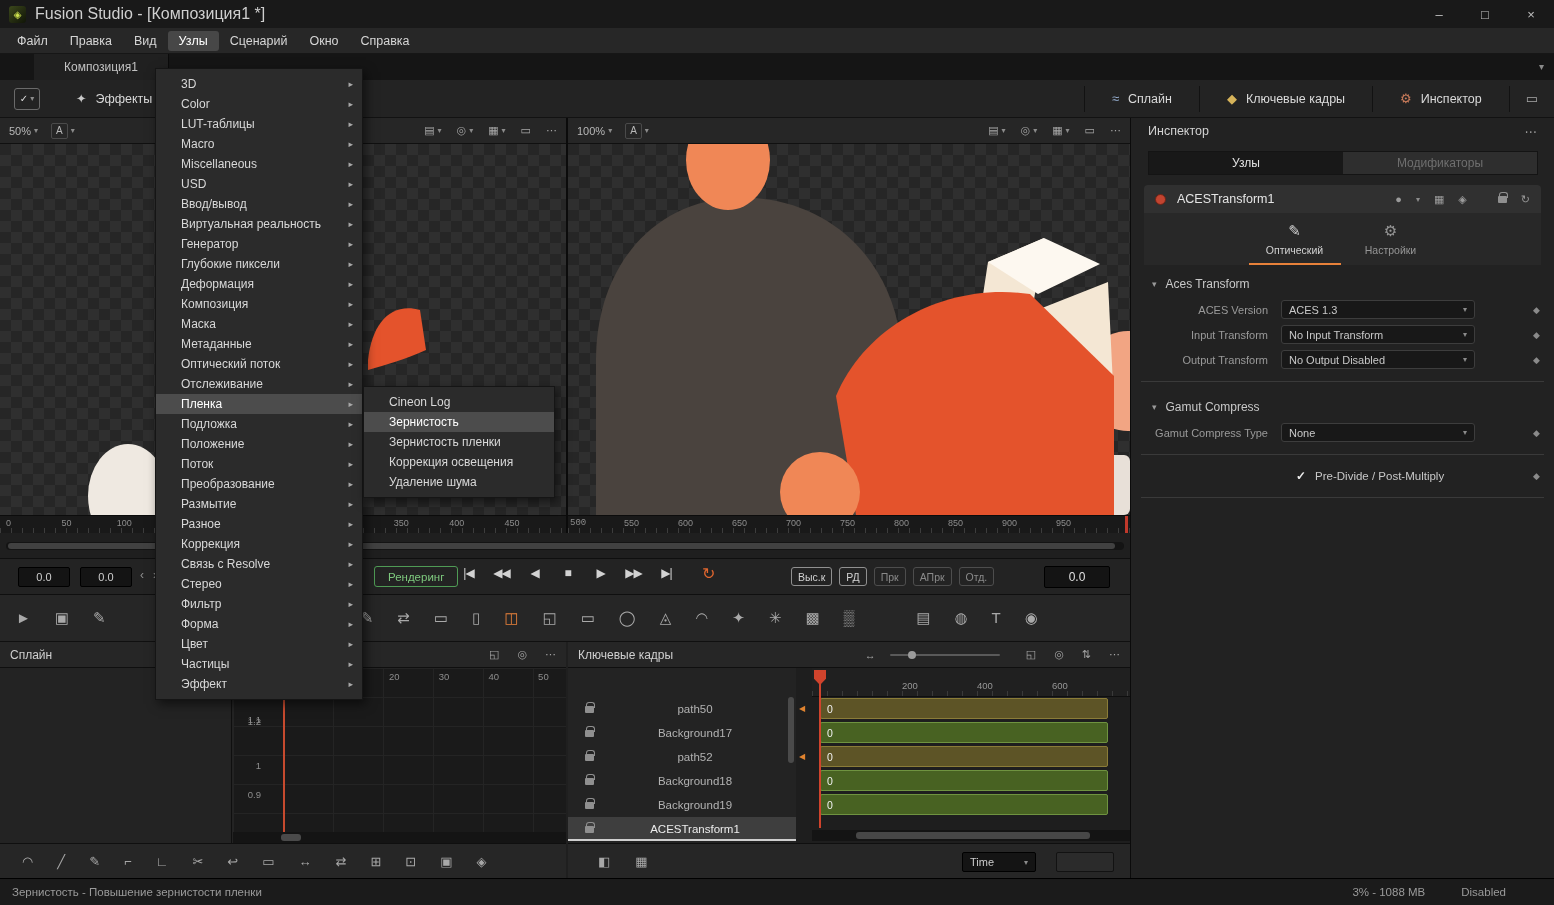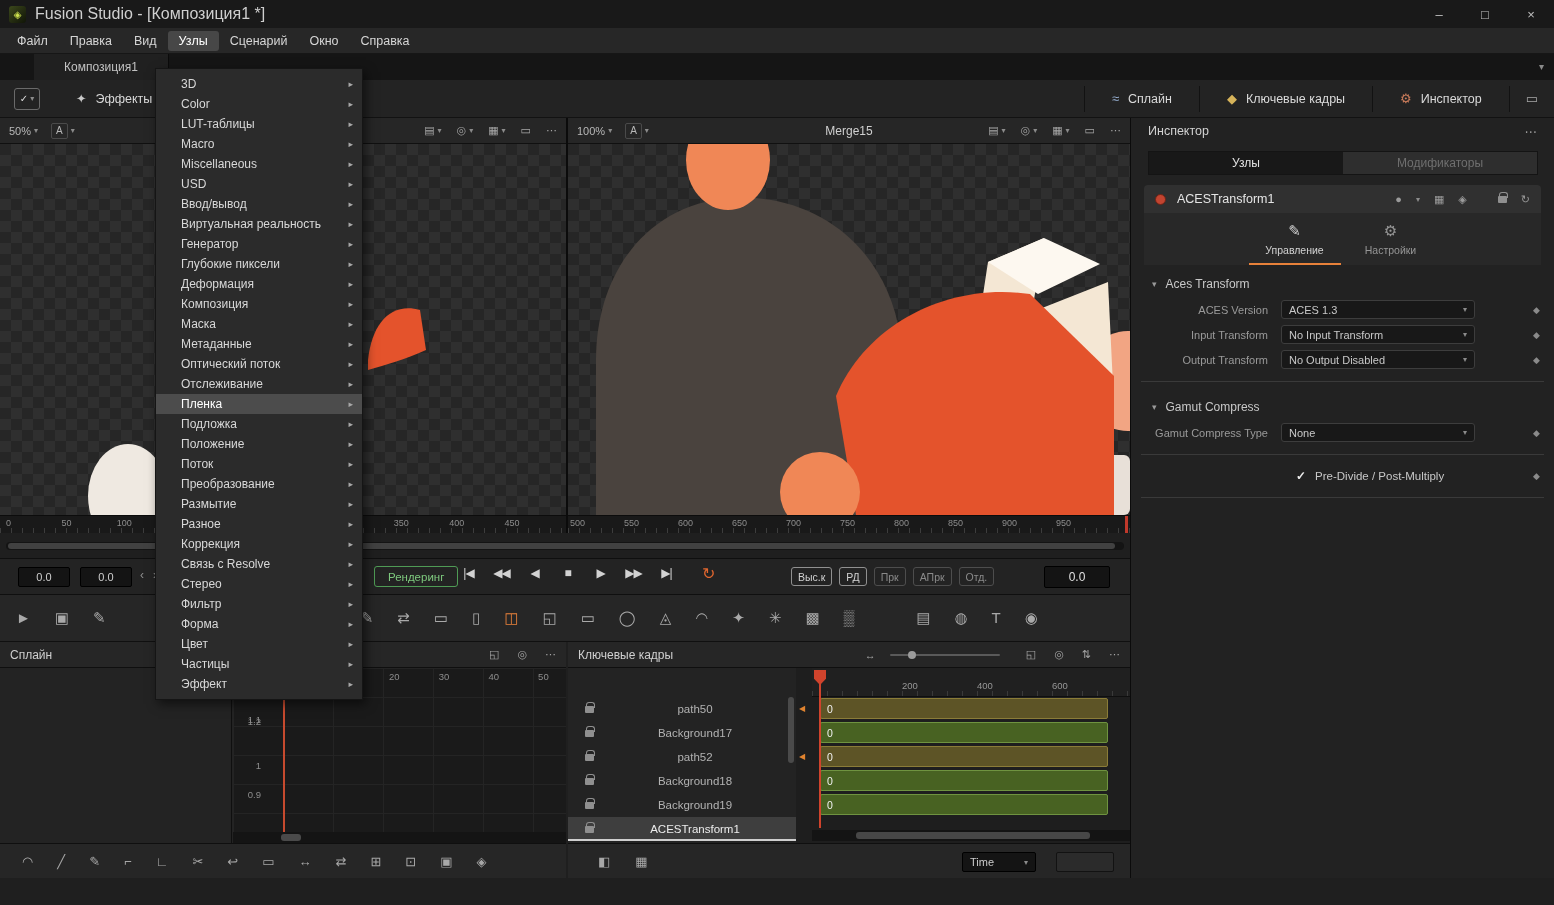--- a/index.html
+++ b/index.html
@@ -305,21 +305,20 @@
               <span class="vh-caret">▾</span>
             </span>
             <span class="vh-group">
               <span class="ico">▭</span>
             </span>
             <span class="vh-group">
               <span class="ico">⋯</span>
             </span>
           </div>
       </div>
-      <div class="v-title">Merge15</div>
       <div class="v-canvas">
         <svg width="562" height="371" viewBox="0 0 562 371">
           <rect x="220" y="311" width="342" height="60" rx="6" fill="#e8e0d8"></rect>
           <ellipse cx="560" cy="237" rx="47" ry="50" fill="#f2a583"></ellipse>
           <path d="M 382 282 L 400 272 L 450 356 L 430 362 Z" fill="#2e2a27"></path>
           <path d="M 28 371 L 28 216 C 28 128 80 60 162 54 C 252 48 320 108 332 192 L 340 371 Z" fill="#4a433e"></path>
           <ellipse cx="160" cy="16" rx="42" ry="50" fill="#f08756"></ellipse>
           <path d="M 398 262 L 420 118 L 476 94 L 464 168 L 540 138 L 546 262 Z" fill="#f4e7d4"></path>
           <path d="M 420 118 L 476 94 L 532 120 L 470 150 Z" fill="#fdf8f0"></path>
           <path d="M 268 252 C 298 180 380 138 462 150 L 546 232 L 546 371 L 288 371 Z" fill="#e4532c"></path>
@@ -335,21 +334,21 @@
         <span class="ruler-label" style="left: 172.2px;">150</span>
         <span class="ruler-label" style="left: 227.6px;">200</span>
         <span class="ruler-label" style="left: 283px;">250</span>
         <span class="ruler-label" style="left: 338.4px;">300</span>
         <span class="ruler-label" style="left: 393.8px;">350</span>
         <span class="ruler-label" style="left: 449.2px;">400</span>
         <span class="ruler-label" style="left: 504.6px;">450</span>
       </div>
     <div class="v-ruler ruler-right">
         <div class="ruler-end"></div>
-        <span class="ruler-label" style="left: 2px;">500</span>
+        <span class="ruler-label" style="left: 2px; font-family: Liberation Mono, monospace;">500</span>
         <span class="ruler-label" style="left: 56px;">550</span>
         <span class="ruler-label" style="left: 110px;">600</span>
         <span class="ruler-label" style="left: 164px;">650</span>
         <span class="ruler-label" style="left: 218px;">700</span>
         <span class="ruler-label" style="left: 272px;">750</span>
         <span class="ruler-label" style="left: 326px;">800</span>
         <span class="ruler-label" style="left: 380px;">850</span>
         <span class="ruler-label" style="left: 434px; text-align: right;">900</span>
         <span class="ruler-label" style="left: 488px;">950</span>
       </div>
@@ -586,21 +585,21 @@
         <span class="vh-caret">▾</span>
         <span>▦</span>
         <span>◈</span>
         <span class="lock-icon"></span>
         <span>↻</span>
       </div>
     </div>
     <div class="tool-tabs">
         <div class="tool-tab active">
           <span class="ico">✎</span>
-          <span>Управление</span>
+          <span>Оптический</span>
         </div>
         <div class="tool-tab">
           <span class="ico">⚙</span>
           <span>Настройки</span>
         </div>
       </div>
     <div class="ins-body">
         <div class="ins-section-title">
           <span class="caret">▾</span>
           <span>Aces Transform</span>
@@ -645,20 +644,27 @@
         <div class="ins-divider"></div>
         <div class="ins-check-row">
           <span class="check-mark">✓</span>
           <span class="check-label">Pre-Divide / Post-Multiply</span>
           <span class="kf-diamond">◆</span>
         </div>
         <div class="ins-divider"></div>
       </div>
   </div>
 
+  <div class="statusbar">
+    <span>Зернистость - Повышение зернистости пленки</span>
+    <div class="status-right">
+      <span>3% - 1088 MB</span>
+      <span>Disabled</span>
+    </div>
+  </div>
 
   <div class="dd-panel nodes-menu">
       <div class="dd-item">
         <span>3D</span>
         <span class="dd-arrow">▸</span>
       </div>
       <div class="dd-item">
         <span>Color</span>
         <span class="dd-arrow">▸</span>
       </div>
@@ -773,14 +779,31 @@
       <div class="dd-item">
         <span>Частицы</span>
         <span class="dd-arrow">▸</span>
       </div>
       <div class="dd-item">
         <span>Эффект</span>
         <span class="dd-arrow">▸</span>
       </div>
     </div>
 
+  <div class="dd-panel film-submenu">
+      <div class="dd-item">
+        <span>Cineon Log</span>
+      </div>
+      <div class="dd-item hl">
+        <span>Зернистость</span>
+      </div>
+      <div class="dd-item">
+        <span>Зернистость пленки</span>
+      </div>
+      <div class="dd-item">
+        <span>Коррекция освещения</span>
+      </div>
+      <div class="dd-item">
+        <span>Удаление шума</span>
+      </div>
+    </div>
 
 </div>
 
 </body></html>

